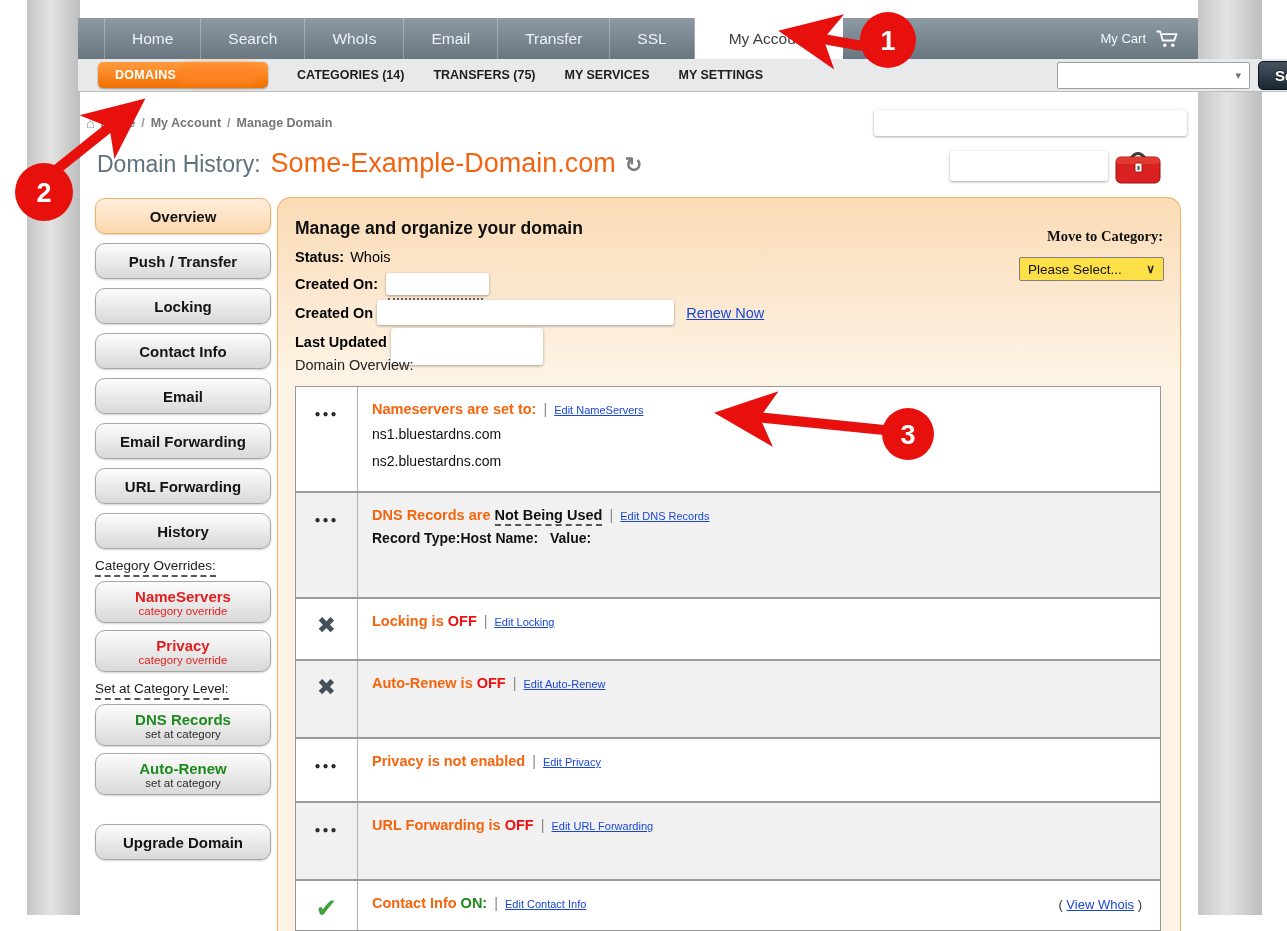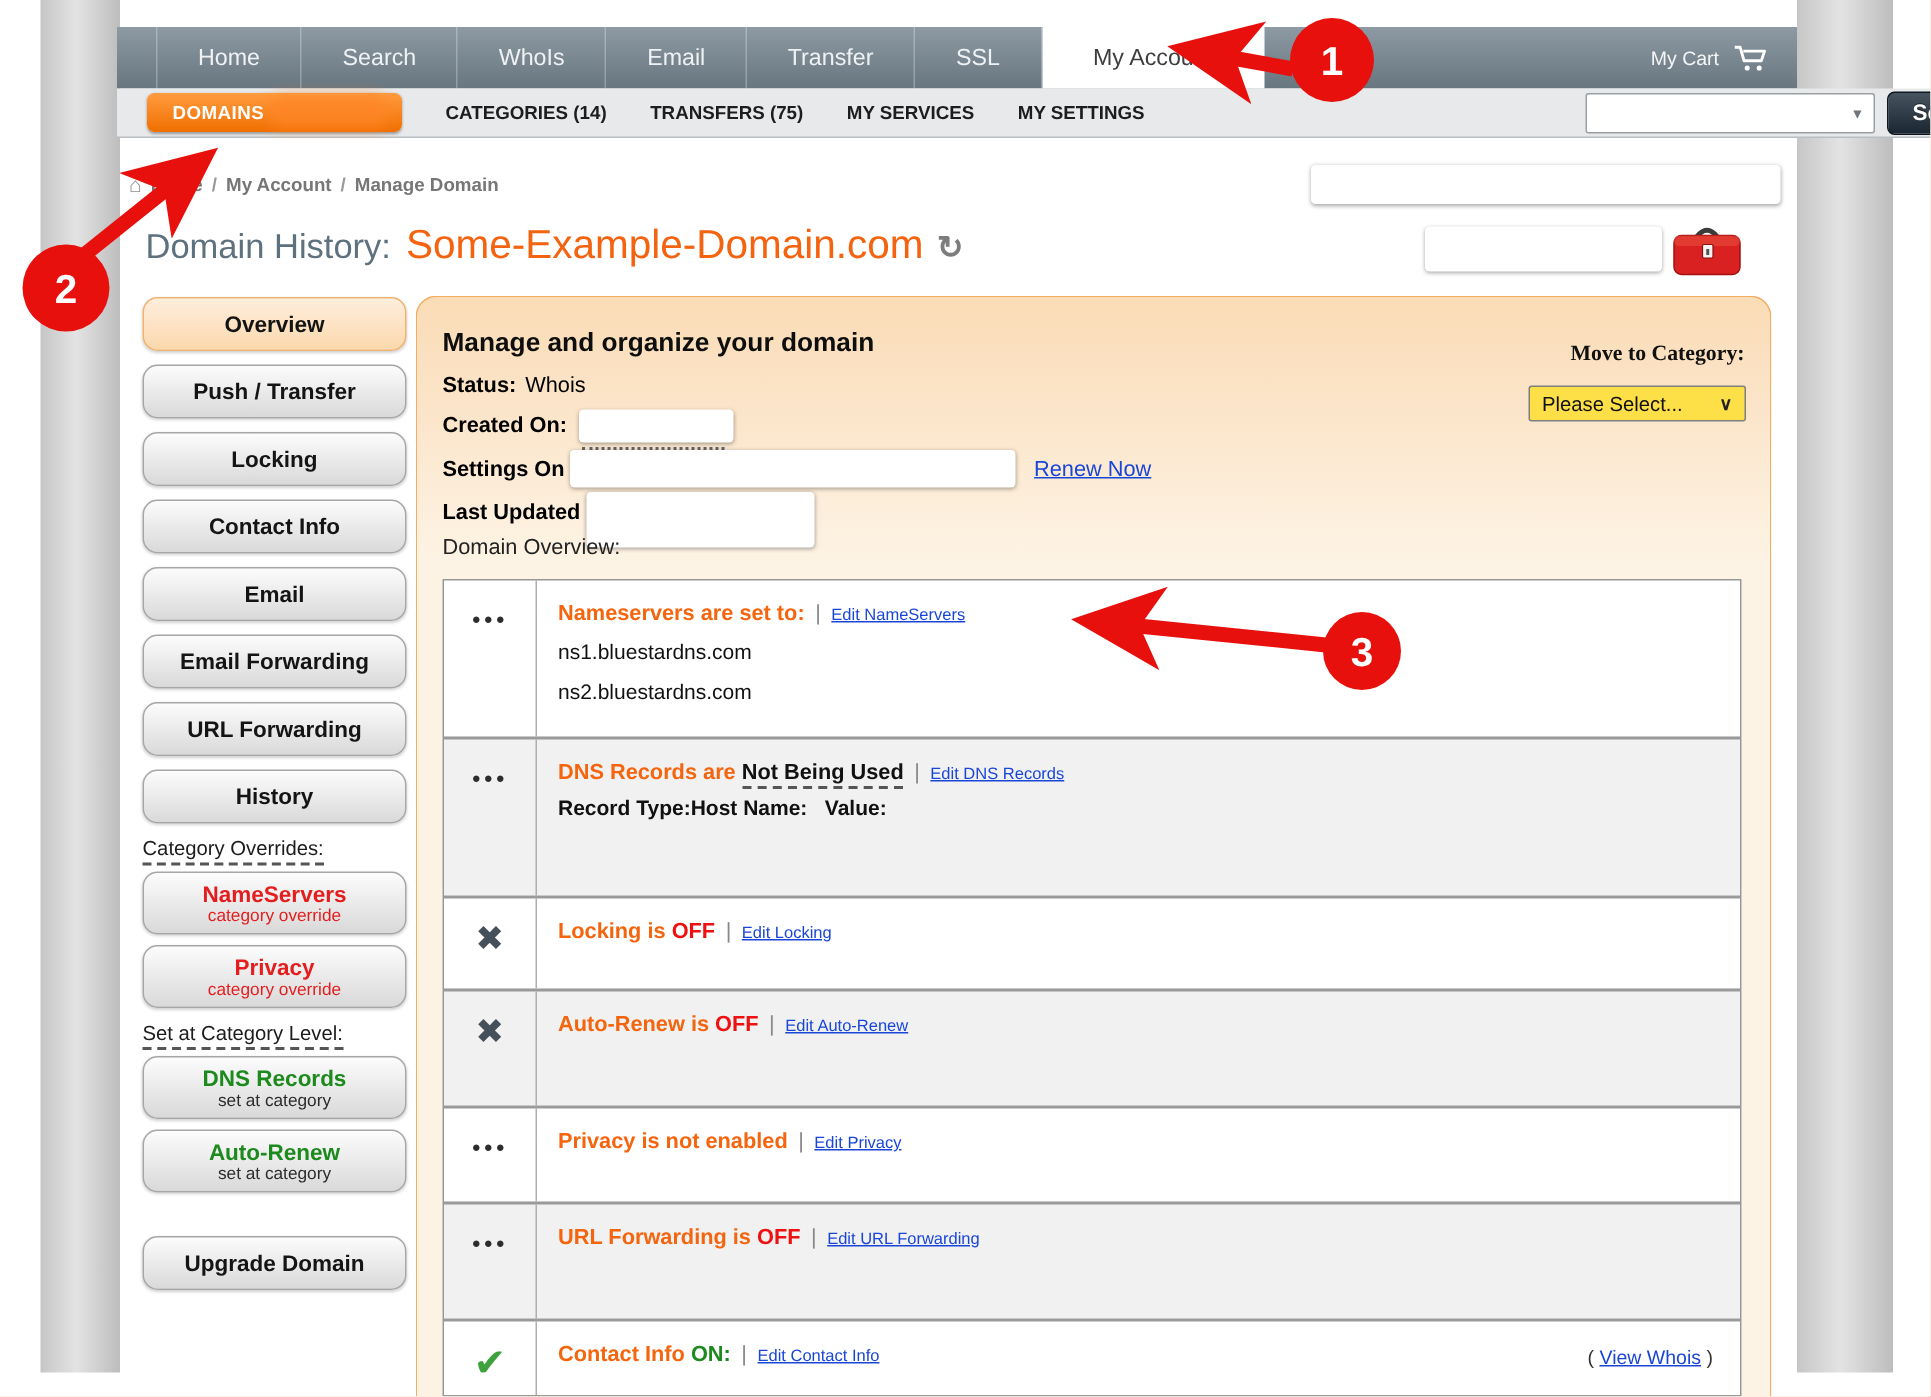--- a/index.html
+++ b/index.html
@@ -220,21 +220,21 @@
   <div class="status-block">
     <div class="status-line">
       <b>Status:</b>
       <span class="val">Whois</span>
     </div>
     <div class="status-line">
       <b>Created On:</b>
       <span class="rbox ibox created"></span>
     </div>
     <div class="status-line">
-      <b>Settings On</b>
+      <b>Created On</b>
       <span class="rbox ibox expires"></span>
       <span class="renew">Renew Now</span>
     </div>
     <div class="status-line">
       <b>Last Updated</b>
       <span class="rbox ibox updated"></span>
     </div>
   </div>
 
   <div class="overview-label">Domain Overview:</div>

